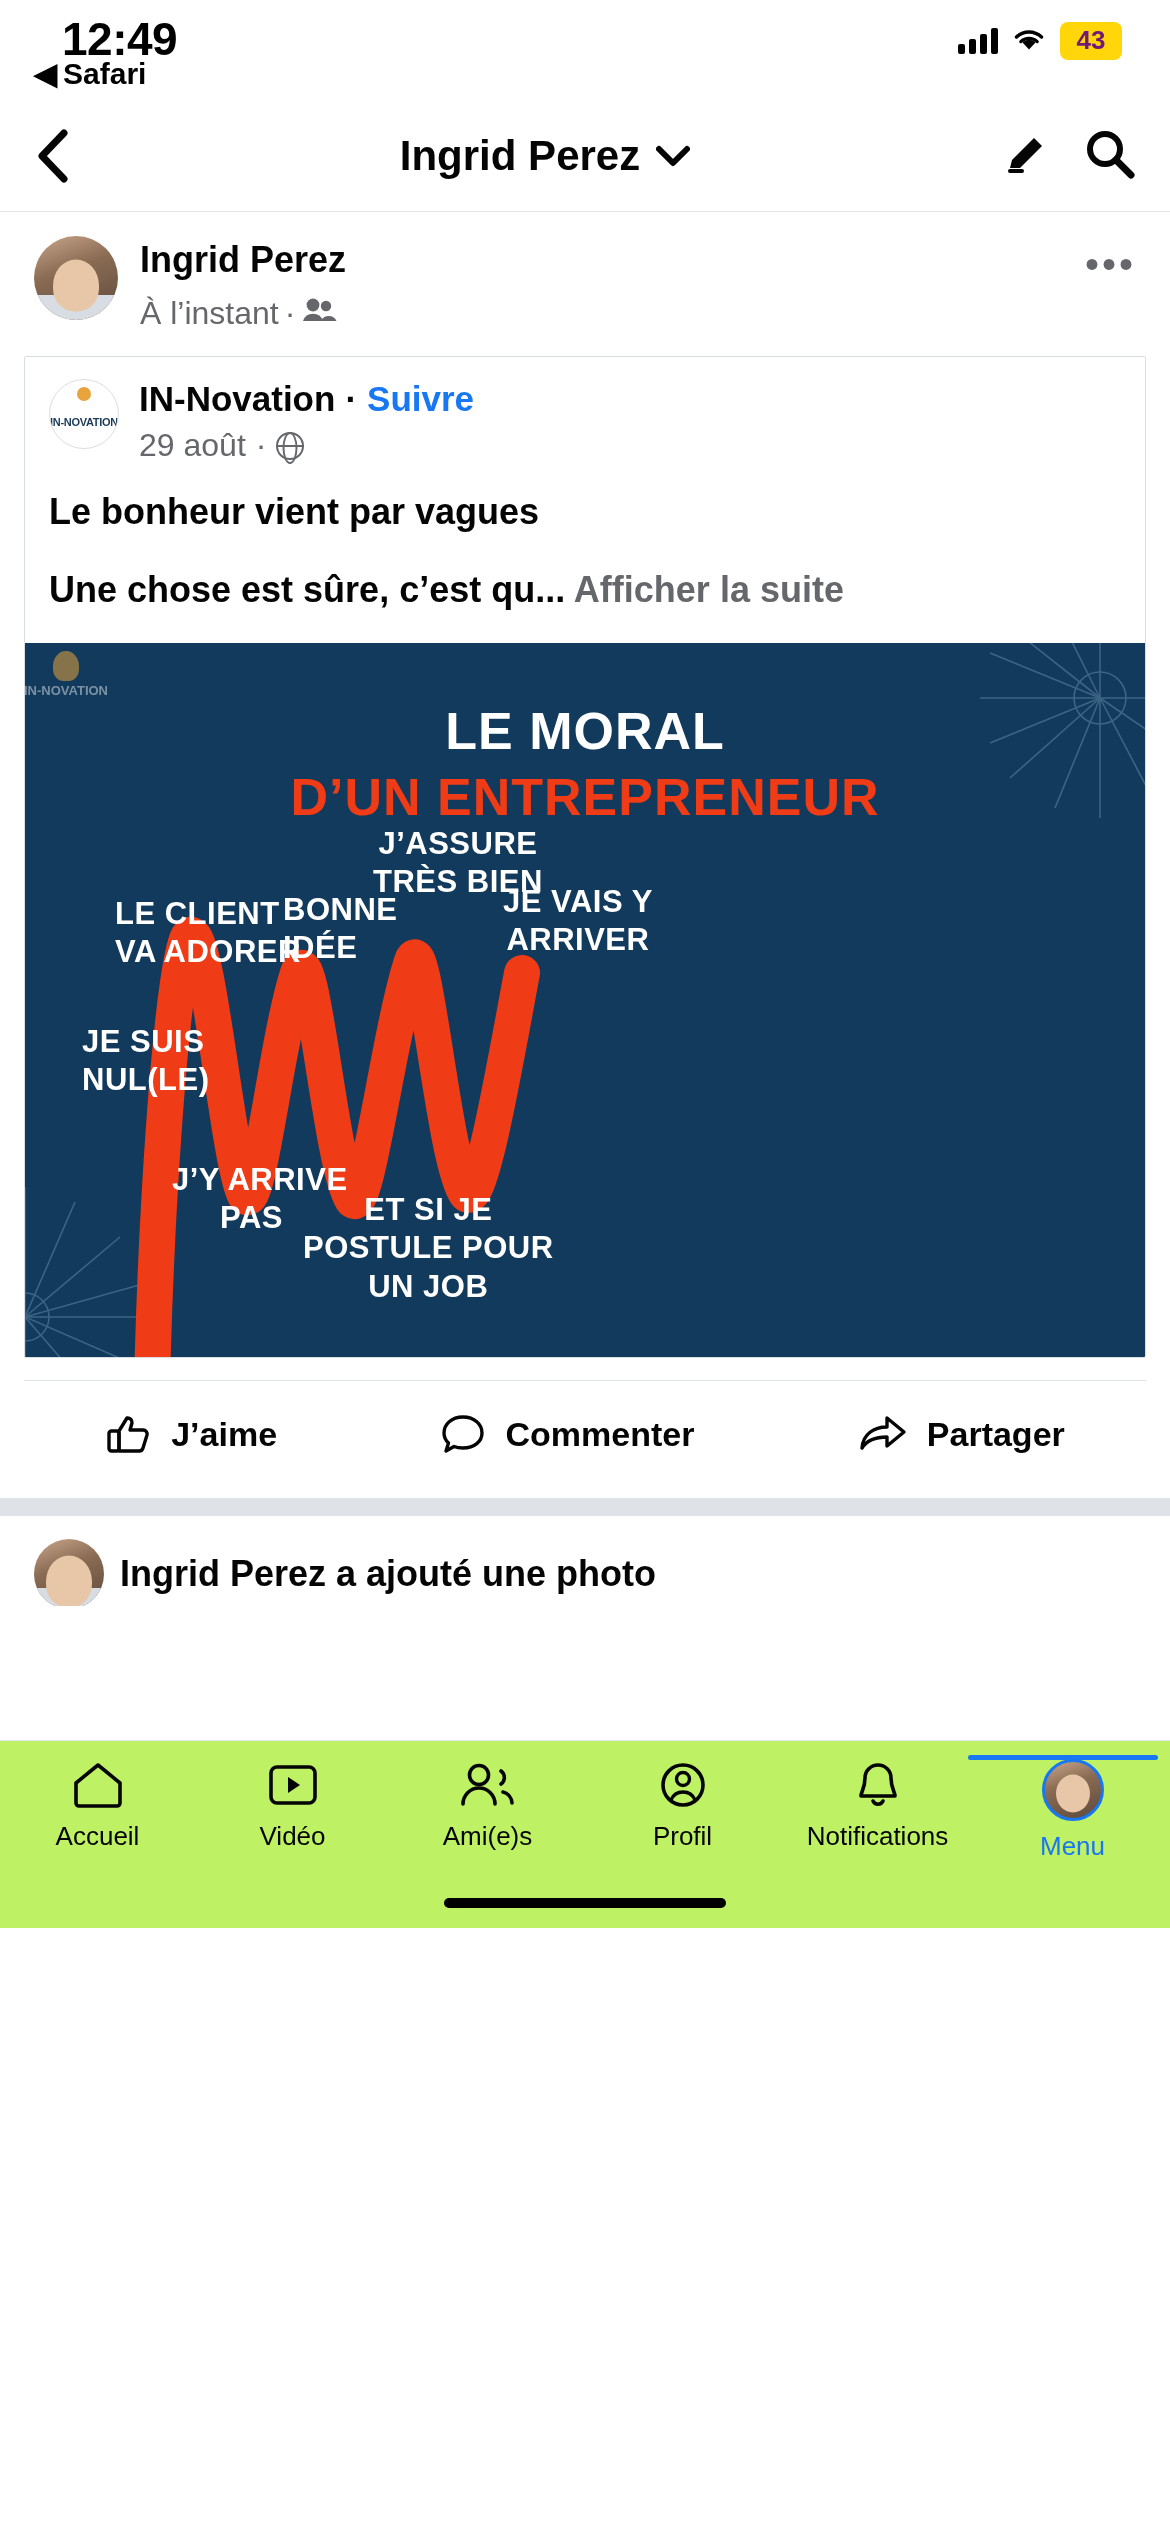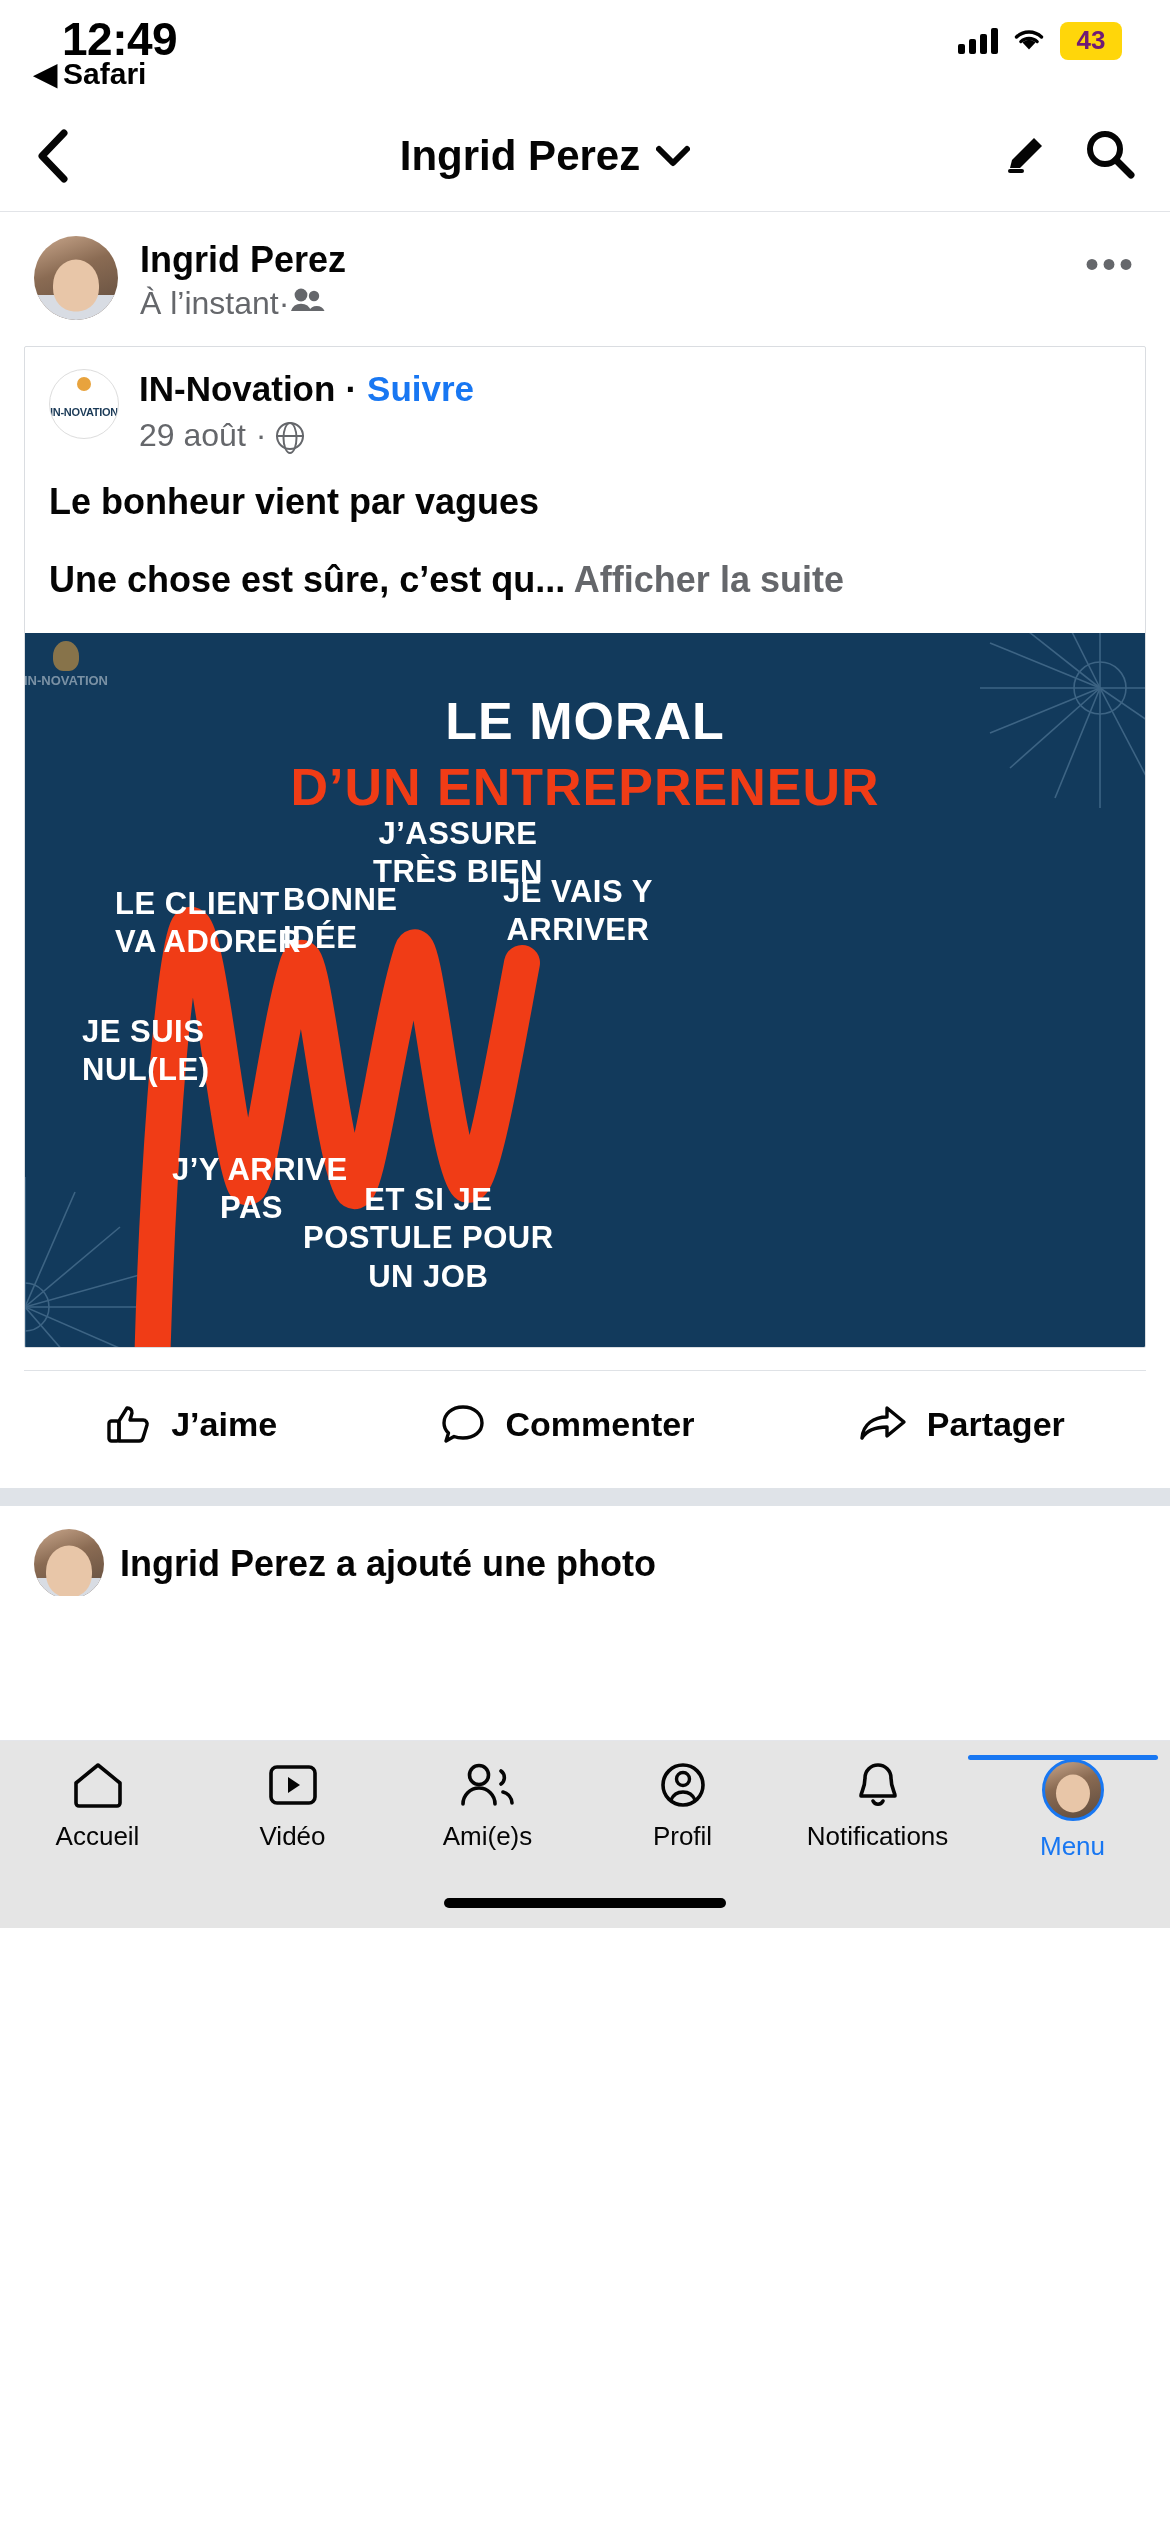--- a/index.html
+++ b/index.html
@@ -129,22 +129,22 @@
     font-size: 36px;
     font-weight: bold;
     color: #050505;
     line-height: 1.2;
   }
   .poster-sub {
     font-size: 32px;
     color: #65676b;
     display: flex;
     align-items: center;
-    gap: 0;
-    margin-top: 4px;
+    gap: 6px;
+    margin-top: 14px;
   }
   .dots-btn {
     font-size: 40px;
     color: #65676b;
     letter-spacing: 3px;
     padding-top: 6px;
   }
 
   
   .shared-card {
@@ -331,21 +331,21 @@
     color: #050505;
     white-space: nowrap;
   }
 
   
   .tab-bar {
     position: absolute;
     left: 0; bottom: 0;
     width: 1170px;
     height: 188px;
-    background: #e5e5e5;
+    background: #bef264;
     border-top: 1px solid #e4e6eb;
     display: flex;
     align-items: flex-start;
     padding-top: 18px;
   }
   .tab {
     flex: 1;
     display: flex;
     flex-direction: column;
     align-items: center;

